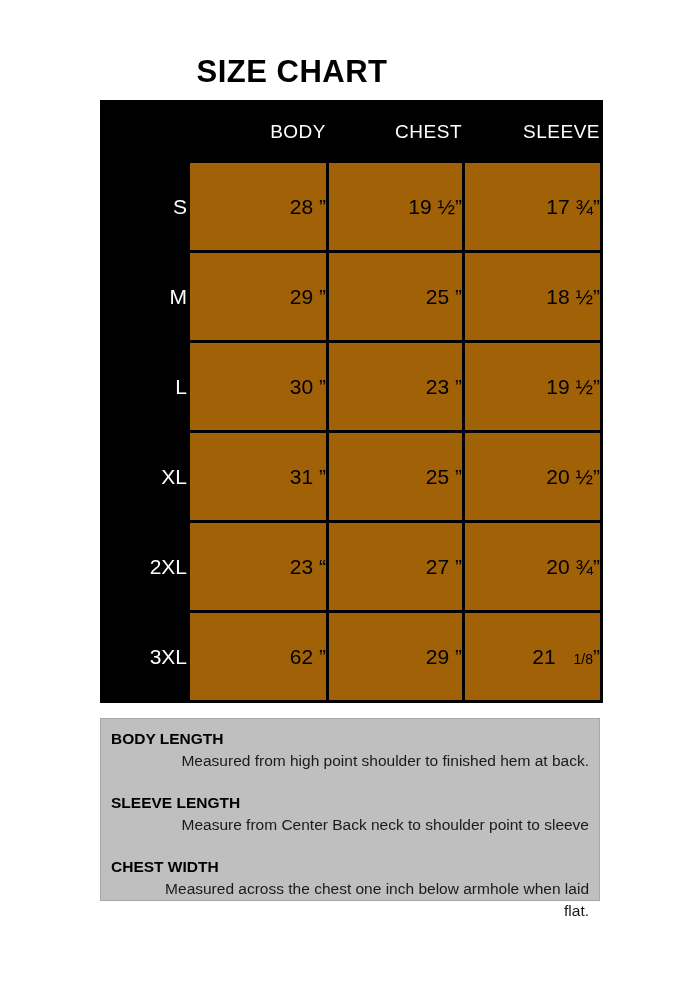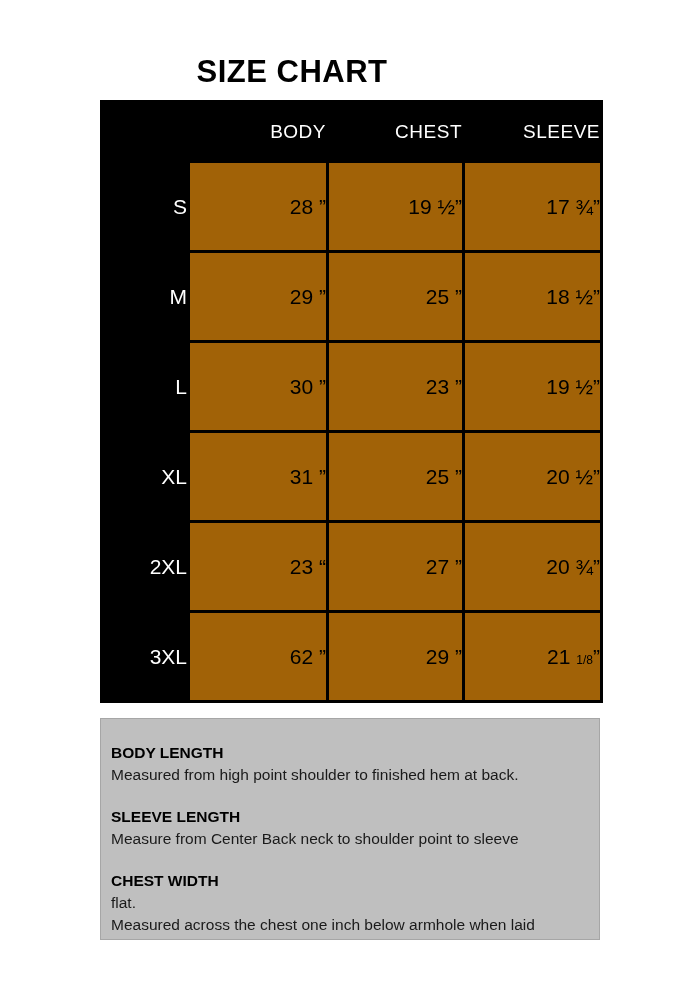--- a/index.html
+++ b/index.html
@@ -57,44 +57,45 @@
     background: #000000;
     color: #ffffff;
     font-weight: normal;
     font-size: 21px;
   }
   .cell {
     background: #a16207;
     color: #000000;
     font-size: 21px;
   }
-  .frac-small { font-size: 12px; }
+  .frac-small { font-size: 14px; margin-left: 12px; }
   .notes {
     position: absolute;
     left: 100px;
     top: 718px;
     width: 500px;
-    height: 222px;
+    height: 183px;
     box-sizing: border-box;
     background: #bfbfbf;
     border: 1px solid #a6a6a6;
-    padding: 23px 10px;
+    padding: 9px 10px;
     color: #1a1a1a;
   }
   .note-section + .note-section { margin-top: 20px; }
   .note-heading {
     font-weight: bold;
     font-size: 15.5px;
     line-height: 22px;
     color: #000000;
   }
   .note-line {
     font-size: 15.5px;
     line-height: 22px;
     white-space: nowrap;
+    text-align: right;
   }
 </style>
 </head>
 <body>
 
 <div class="page">
 
   <h1 class="page-title">SIZE CHART</h1>
 
   <table class="size-table">
@@ -156,18 +157,18 @@
       <div class="note-section">
         <div class="note-heading">BODY LENGTH</div>
         <div class="note-line">Measured from high point shoulder to finished hem at back.</div>
       </div>
       <div class="note-section">
         <div class="note-heading">SLEEVE LENGTH</div>
         <div class="note-line">Measure from Center Back neck to shoulder point to sleeve</div>
       </div>
       <div class="note-section">
         <div class="note-heading">CHEST WIDTH</div>
+        <div class="note-line">Measured across the chest one inch below armhole when laid</div>
         <div class="note-line">flat.</div>
-        <div class="note-line">Measured across the chest one inch below armhole when laid</div>
       </div>
     </div>
 
 </div>
 
 </body></html>

